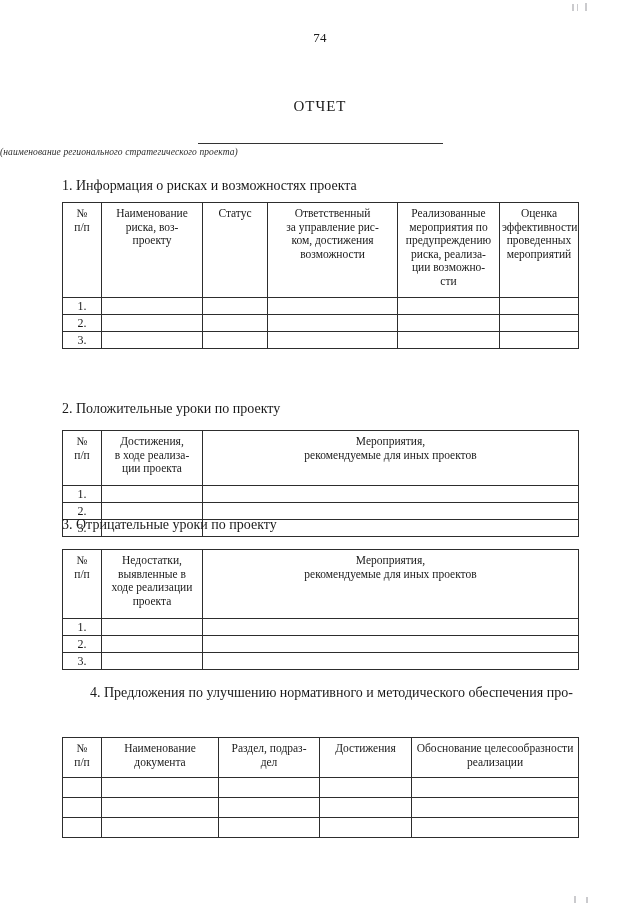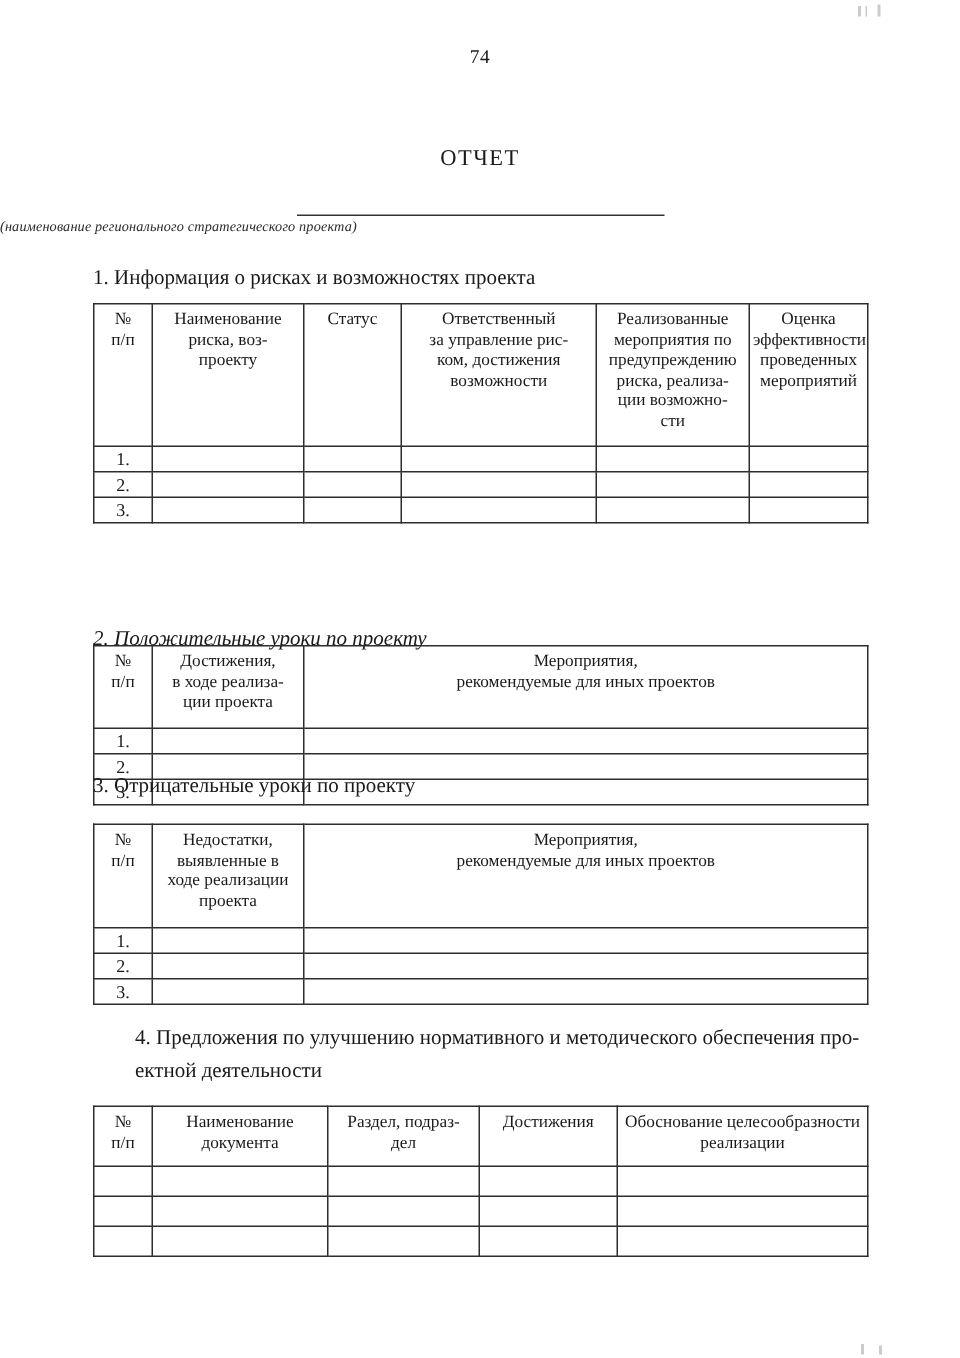--- a/index.html
+++ b/index.html
@@ -90,21 +90,21 @@
 
   
   .section-heading {
     position: absolute;
     left: 62px;
     width: 516px;
     font-size: 14px;
     line-height: 22px;
   }
   #heading-1 { top: 175px; }
-  #heading-2 { top: 416px; font-style: italic; }
+  #heading-2 { top: 398px; }
   #heading-3 { top: 514px; }
   #heading-4 { top: 682px; margin-left: 28px; }
 
   
   table.doc-table {
     position: absolute;
     border-collapse: collapse;
     table-layout: fixed;
     font-size: 11.5px;
     line-height: 13.5px;
@@ -328,21 +328,20 @@
       <tr>
         <td class="num body-cell">3.</td>
         <td class="body-cell"></td>
         <td class="body-cell"></td>
       </tr>
     </tbody>
   </table>
 
   <div class="section-heading" id="heading-4">
     <div>4. Предложения по улучшению нормативного и методического обеспечения про-</div>
-    <div>ектной деятельности</div>
   </div>
 
   <table class="doc-table" id="table-4">
     <colgroup>
       <col style="width:39px">
         <col style="width:117px">
         <col style="width:101px">
       <col style="width:92px">
         <col style="width:167px">
     </colgroup>

